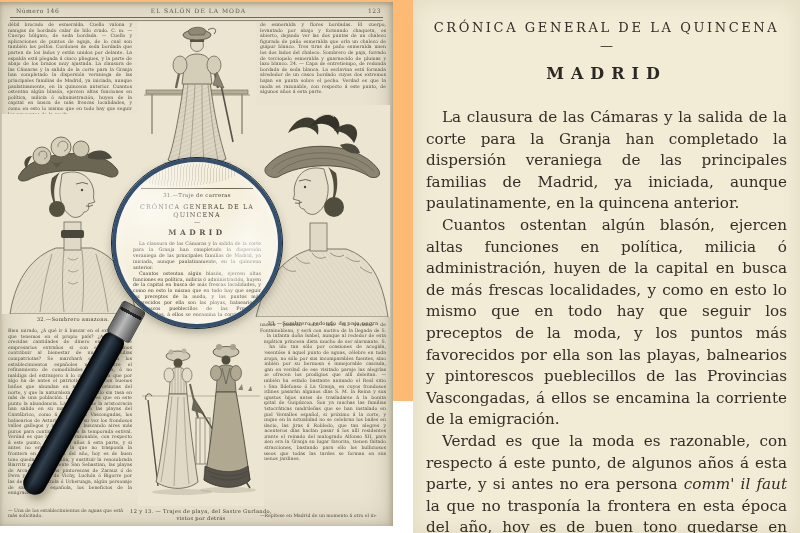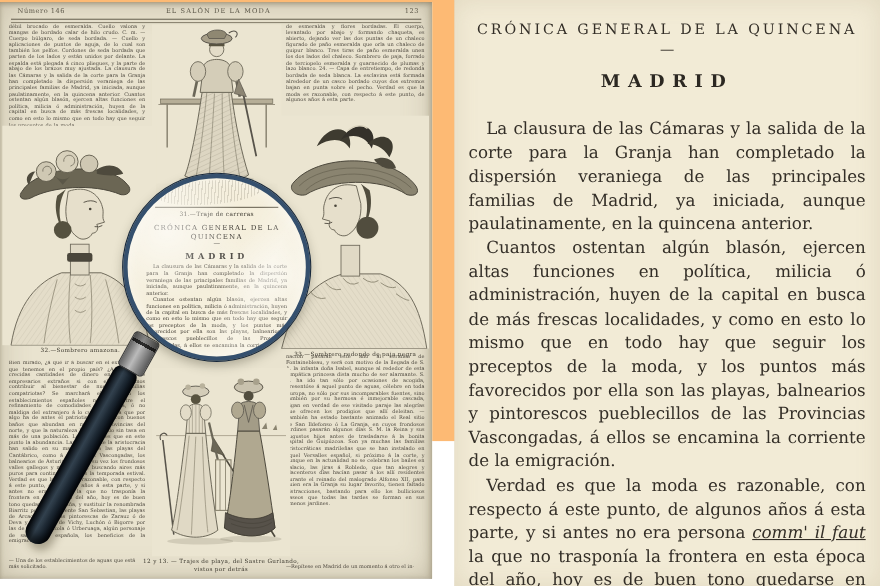--- a/index.html
+++ b/index.html
@@ -56,21 +56,21 @@
     box-shadow:5px 4px 8px rgba(70,62,40,.40), inset 0 -6px 8px rgba(0,0,0,.55), inset 0 4px 4px rgba(0,0,0,.5);}
 
   
   .right-page{position:absolute;left:413px;top:0;width:387px;height:533px;background:#f2ebd6;
     box-shadow:inset 0 0 22px rgba(150,132,92,.18);color:#2f2a24;}
   .rp-title{margin-top:20px;text-align:center;font-size:13px;letter-spacing:2.6px;color:#332e27;}
   .rp-dash{margin-top:6px;text-align:center;font-size:13px;line-height:10px;color:#332e27;}
   .rp-sub{margin-top:13px;text-align:center;font-size:16px;font-weight:bold;letter-spacing:7px;color:#2c2822;}
   .rp-body{width:361px;margin:24px auto 0;font-size:15.2px;line-height:21.6px;text-align:justify;color:#332e27;}
   .rp-body p{margin:0;text-indent:16px;}
-  .rp-body .it{font-style:italic;text-decoration:underline;}
+  .rp-body .it{font-style:italic;}
 </style>
 </head>
 <body>
 
 <div class="canvas">
 
   <div class="left-page">
 
     <div class="lp-header">
       <span class="hd-issue">Número 146</span>

